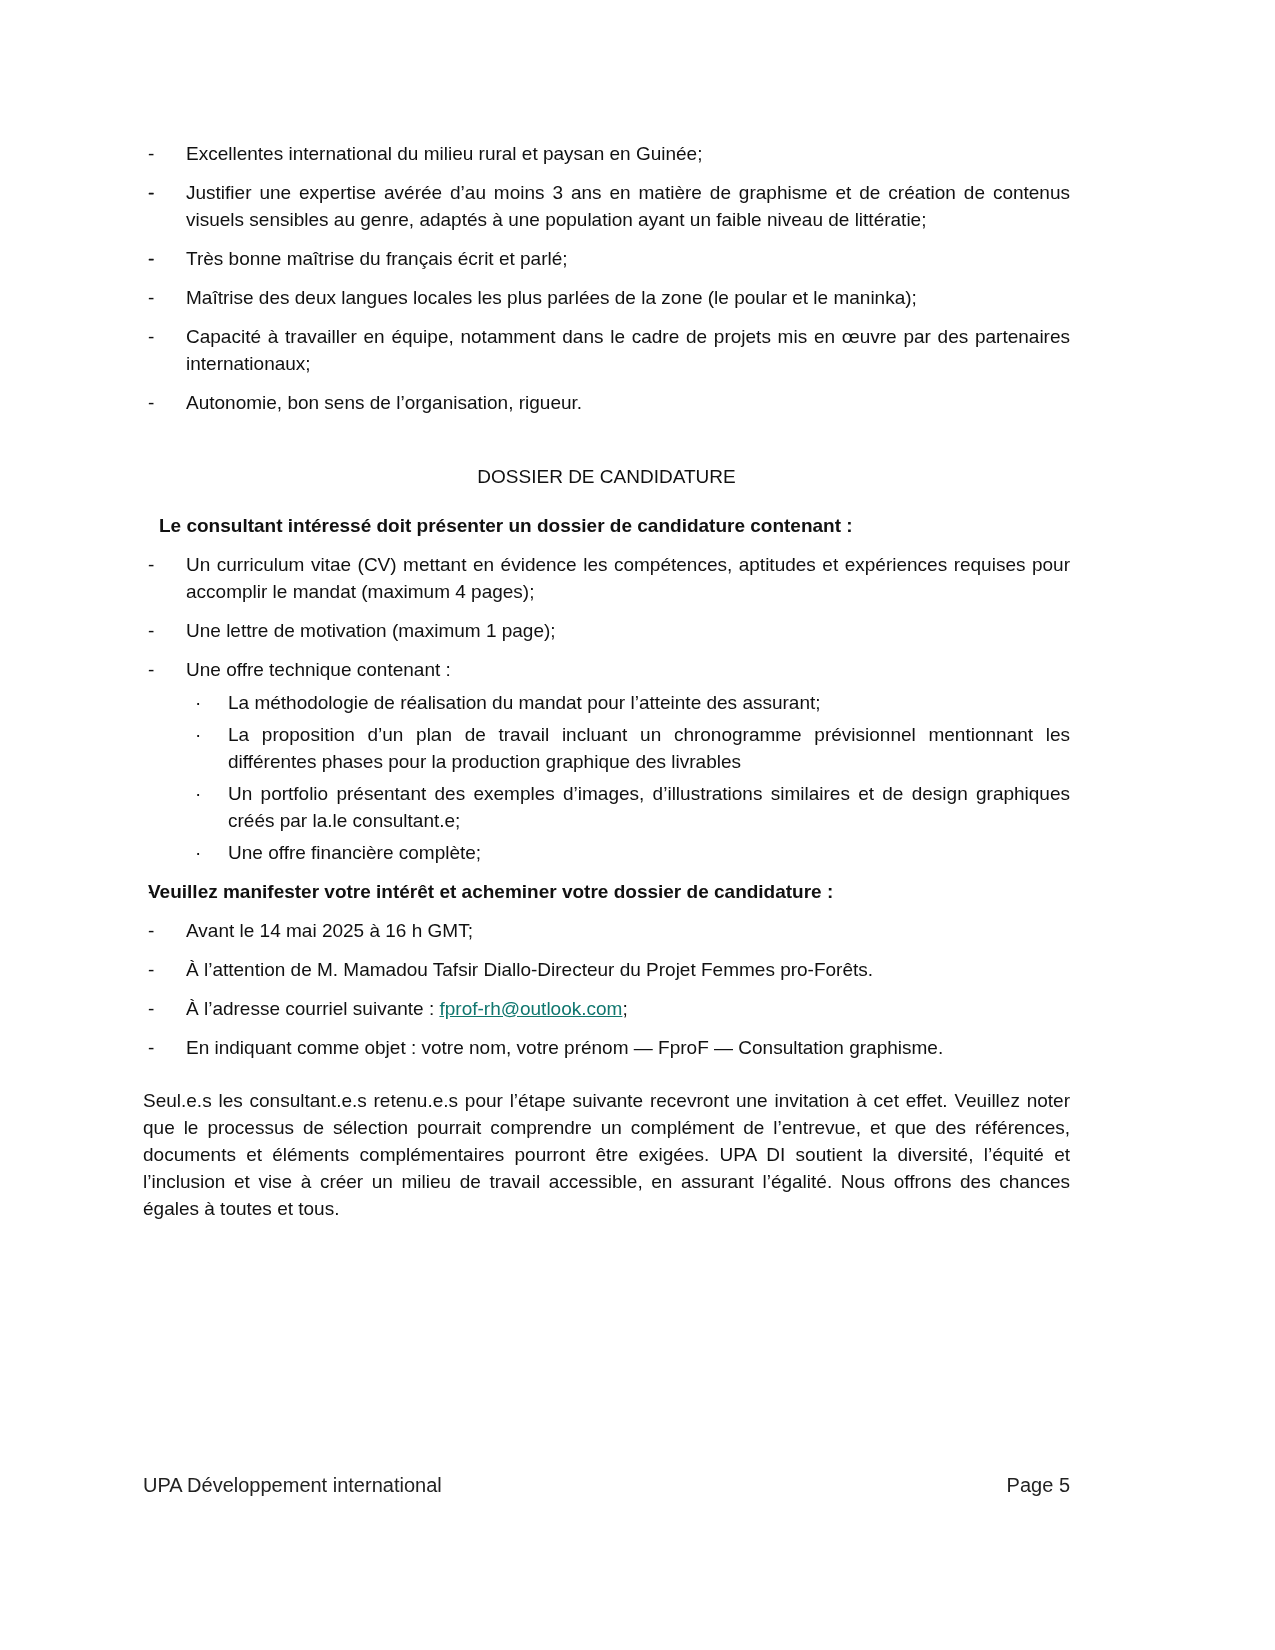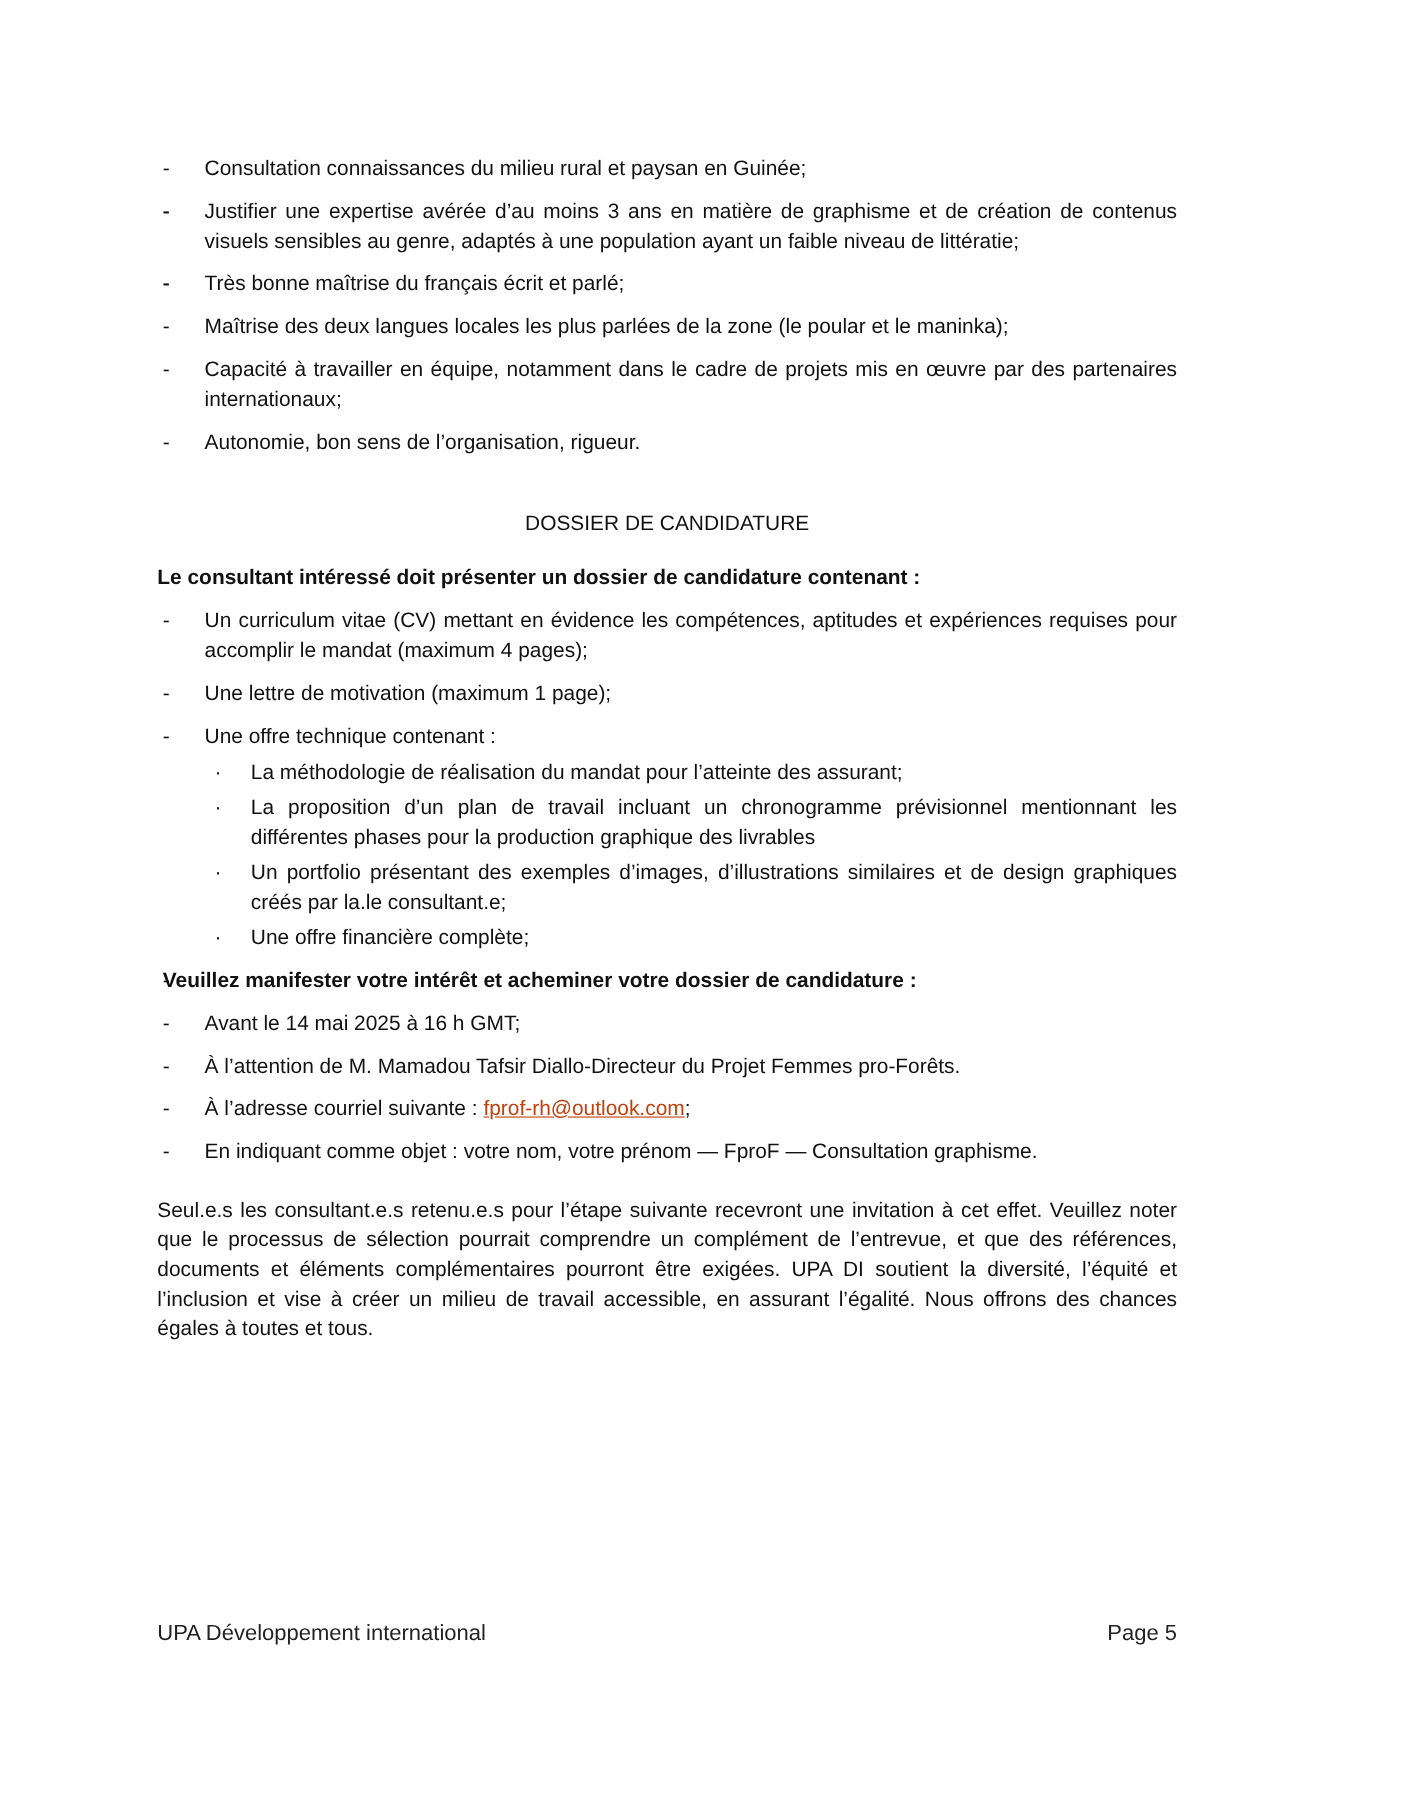--- a/index.html
+++ b/index.html
@@ -3,33 +3,33 @@
 <meta charset="utf-8">
 <style>
   html, body { margin: 0; padding: 0; background: #ffffff; }
   body { width: 1275px; height: 1650px; position: relative; font-family: "Liberation Sans", sans-serif; color: #111111; }
   .page { position: absolute; left: 143px; top: 140px; width: 927px; font-size: 19px; line-height: 27px; }
   .li { position: relative; padding-left: 43px; margin-bottom: 12px; text-align: justify; }
   .li .dash { position: absolute; left: 5px; top: 0; }
   .sub { position: relative; padding-left: 85px; margin-bottom: 5px; text-align: justify; }
   .sub .dot { position: absolute; left: 52px; top: 0; }
   .heading { font-weight: normal; margin-top: 47px; margin-bottom: 22px; text-align: center; }
-  .lead { font-weight: bold; margin-bottom: 12px; }
+  .lead { font-weight: bold; margin-bottom: 12px; margin-left: 16px; }
   .lead2 { font-weight: bold; margin-top: 10px; margin-bottom: 12px; padding-left: 5px; }
   .para { margin-top: 26px; text-align: justify; }
-  a.email { color: #c2410c; text-decoration: underline; margin-top: 36px; }
+  a.email { color: #0f766e; text-decoration: underline; margin-top: 36px; }
   .footer { position: absolute; left: 143px; top: 1474px; width: 927px; font-size: 20px; display: flex; justify-content: space-between; color: #222; }
 </style>
 </head>
 <body>
 
 <div class="page">
 
   <div>
-    <div class="li"><span class="dash">-</span><span>Consultation connaissances du milieu rural et paysan en Guinée;</span></div>
+    <div class="li"><span class="dash">-</span><span>Excellentes international du milieu rural et paysan en Guinée;</span></div>
     <div class="li"><span class="dash">-</span></div>
     <div class="li"><span class="dash">-</span><span>Justifier une expertise avérée d’au moins 3 ans en matière de graphisme et de création de contenus visuels sensibles au genre, adaptés à une population ayant un faible niveau de littératie;</span></div>
     <div class="li"><span class="dash">-</span></div>
     <div class="li"><span class="dash">-</span><span>Très bonne maîtrise du français écrit et parlé;</span></div>
     <div class="li"><span class="dash">-</span><span>Maîtrise des deux langues locales les plus parlées de la zone (le poular et le maninka);</span></div>
     <div class="li"><span class="dash">-</span><span>Capacité à travailler en équipe, notamment dans le cadre de projets mis en œuvre par des partenaires internationaux;</span></div>
     <div class="li"><span class="dash">-</span><span>Autonomie, bon sens de l’organisation, rigueur.</span></div>
   </div>
 
   <div class="heading">DOSSIER DE CANDIDATURE</div>

